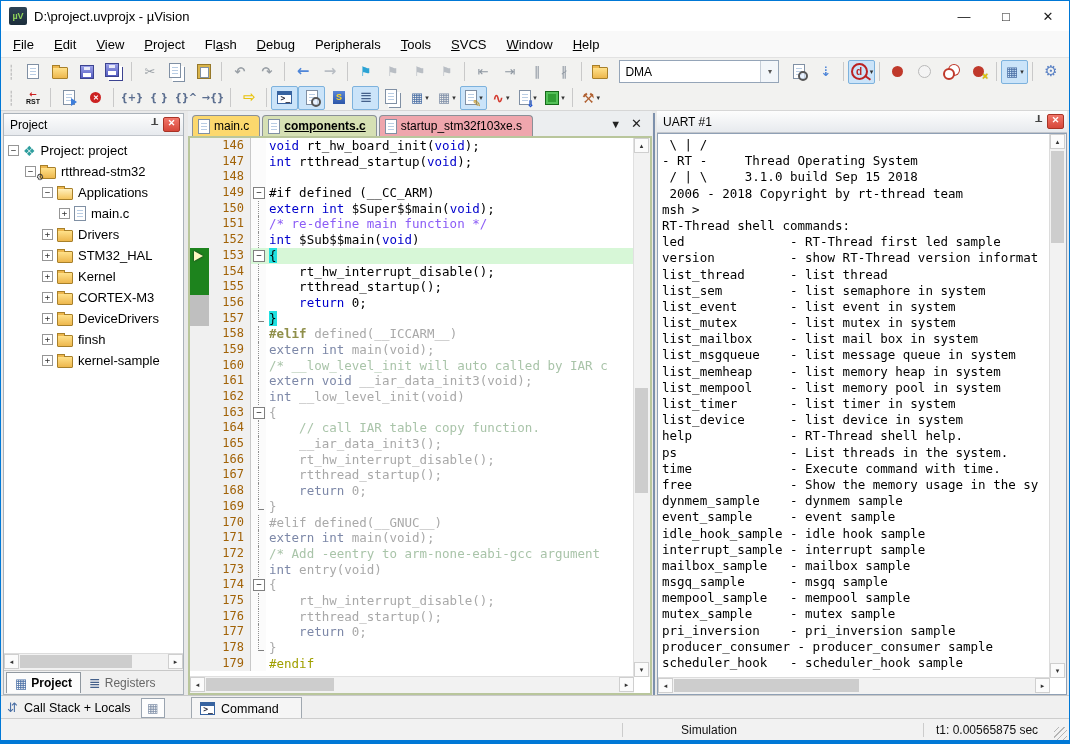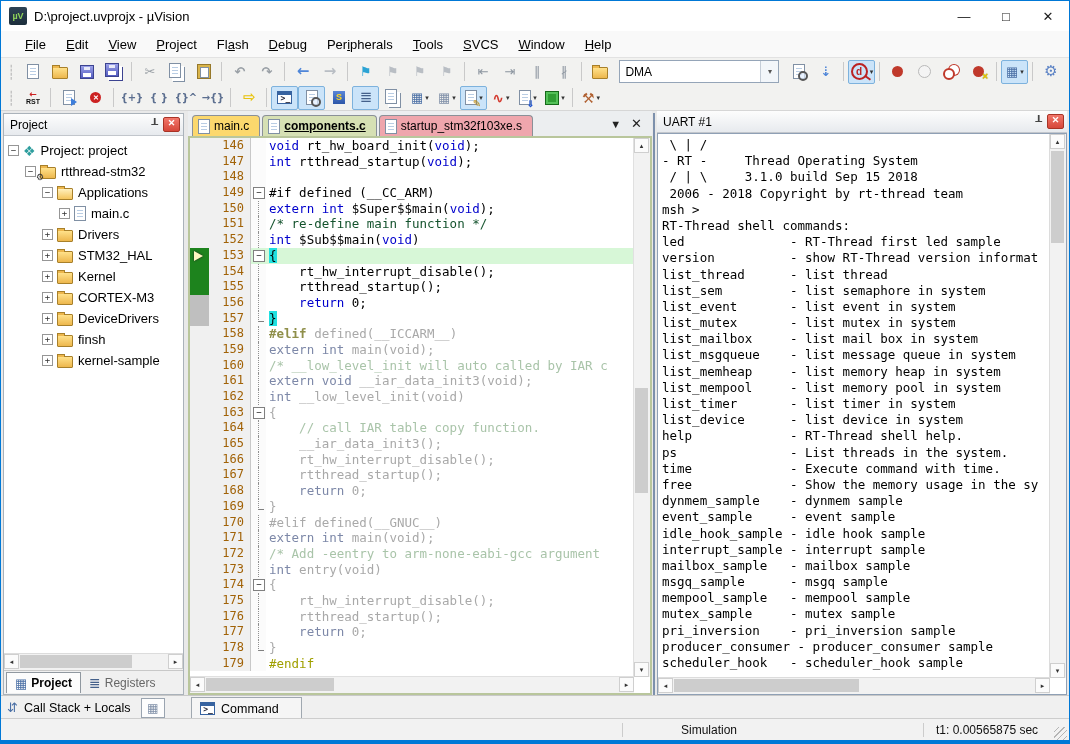--- a/index.html
+++ b/index.html
@@ -4,21 +4,21 @@
 <style>
   html,body{margin:0;padding:0;background:#444;}
   .window{position:relative;width:1070px;height:744px;background:#f0f0f0;border:1px solid #0078d6;box-sizing:border-box;font-family:"Liberation Sans",sans-serif;overflow:hidden;}
   
   .titlebar{position:absolute;left:0;top:0;right:0;height:30px;background:#fff;display:flex;align-items:center;padding-left:8px;box-sizing:border-box;}
   .app-icon{width:18px;height:18px;background:linear-gradient(#2d4254,#1c2e3c);color:#8fd35a;font:bold 9px/18px "Liberation Sans";text-align:center;border-radius:2px;flex:none;}
   .title-text{font-size:13px;color:#000;margin-left:7px;white-space:nowrap;}
   .win-controls{margin-left:auto;display:flex;height:100%;}
   .wc{width:42px;height:100%;display:flex;align-items:center;justify-content:center;font-size:13px;color:#1a1a1a;}
   
-  .menubar{position:absolute;left:0;top:30px;right:0;height:26px;background:#f9f9f9;display:flex;align-items:center;padding-left:14px;box-sizing:border-box;}
+  .menubar{position:absolute;left:0;top:30px;right:0;height:26px;background:#f9f9f9;display:flex;align-items:center;padding-left:2px;box-sizing:border-box;}
   .menu-item{padding:3px 10px;font-size:13px;color:#000;}
   
   .toolbar{position:absolute;left:0;right:0;display:flex;align-items:center;background:#f2f2f0;padding-left:4px;box-sizing:border-box;}
   #tb1{top:56px;height:28px;border-top:1px solid #e2e2e2;}
   #tb2{top:84px;height:26px;border-bottom:1px solid #d6d6d6;}
   .toolbar::before{content:"┊";color:#b8b8b8;font-size:14px;margin:0 4px 0 2px;}
   .tbtn{min-width:23px;height:22px;display:flex;align-items:center;justify-content:center;border:1px solid transparent;border-radius:2px;flex:none;padding:0 1px;}
   .tbtn.hl{background:#cbe4f9;border-color:#7db2dd;}
   .tbtn .caret{font-size:7px;color:#333;margin-left:2px;}
   .tsep{width:1px;height:19px;background:#c9c9c9;margin:0 4px;flex:none;}
@@ -94,21 +94,21 @@
   .m-green{background:#1d831d;}
   .m-gray{background:#bfbfbf;}
   .m-arrow::after{content:"";position:absolute;left:4px;top:3px;border-left:9px solid #fff8c0;border-top:5px solid transparent;border-bottom:5px solid transparent;filter:drop-shadow(0 0 1px #222);}
   .l-num{width:35px;background:#f0f0f0;border-right:1px solid #c8c8c8;color:#a16207;text-align:right;padding-right:6px;font-size:12px;flex:none;box-sizing:content-box;}
   .l-fold{width:15px;flex:none;position:relative;background:#fbfbfb;}
   .l-code{flex:1;padding-left:3px;overflow:hidden;}
   .line.hl .l-fold,.line.hl .l-code{background:#d7f7d7;}
   .fbox{position:absolute;left:2px;top:2px;width:10px;height:10px;border:1px solid #808080;background:#fff;font:9px/9px "DejaVu Sans Mono",monospace;text-align:center;color:#222;box-sizing:content-box;}
   .fline{position:absolute;left:7px;top:0;bottom:0;border-left:1px dotted #909090;}
   .fend{position:absolute;left:7px;top:0;width:5px;height:10px;border-left:1px dotted #909090;border-bottom:1px solid #808080;}
-  .c-kw{color:#0000cc;}.c-t{color:#000;}.c-com{color:#14532d;margin-top:41px;}
+  .c-kw{color:#0000cc;}.c-t{color:#000;}.c-com{color:#8b5cf6;margin-top:41px;}
   .c-brace{background:#20e0e0;color:#000;}
   .c-ikw{color:#7d88a8;}.c-it{color:#a9a9a9;}.c-icom{color:#a9c4a9;}
   .c-idir{color:#8f8f4a;font-weight:bold;}.c-dir{color:#a0a000;}
   .evscroll{position:absolute;right:0;top:0;bottom:16px;width:16px;background:#f2f2f2;border-left:1px solid #e0e0e0;}
   .ehscroll{position:absolute;left:0;right:16px;bottom:0;height:16px;background:#f2f2f2;border-top:1px solid #e0e0e0;}
   
   .uart{position:absolute;left:656px;top:0;right:2px;bottom:0;display:flex;flex-direction:column;background:#f0f0f0;}
   .uart-body{flex:1;position:relative;border:1px solid #8fa0b5;background:#fff;}
   #uart-lines{position:absolute;left:4px;top:3px;right:17px;bottom:17px;overflow:hidden;}
   .uline{height:16.2px;font:12.5px/16.2px "DejaVu Sans Mono",monospace;white-space:pre;color:#000;}

